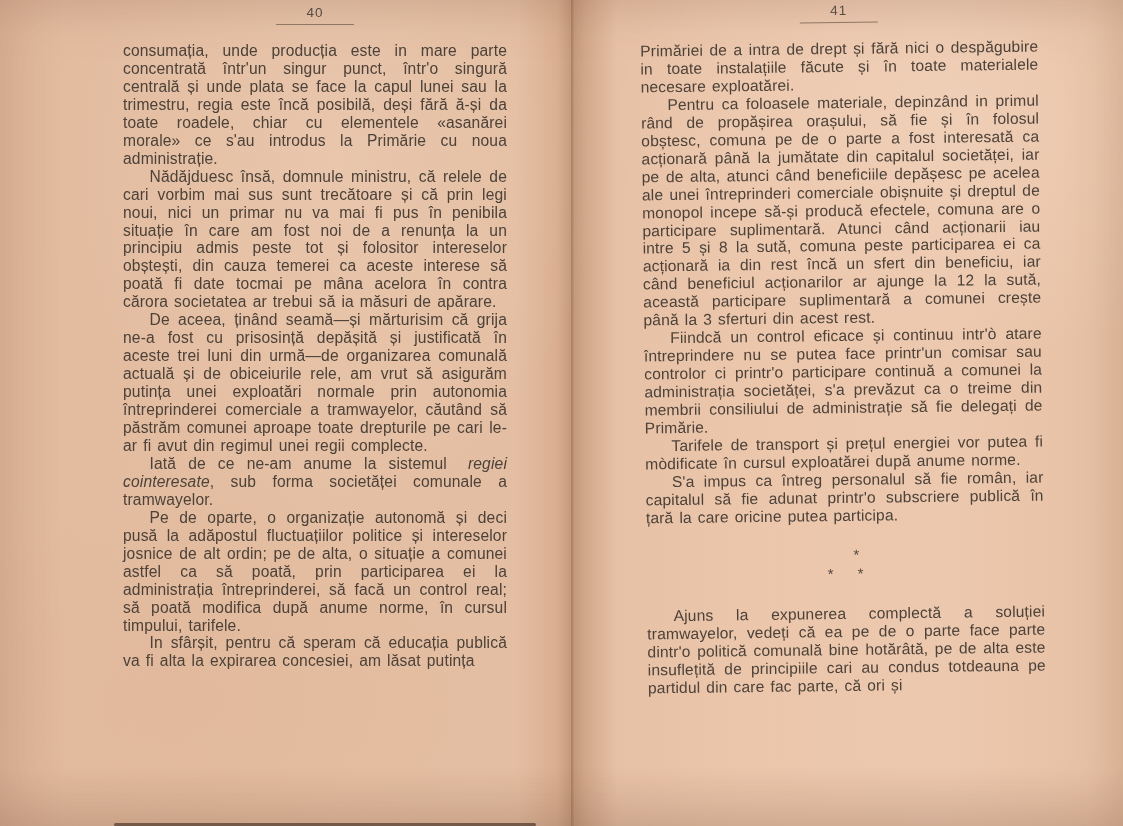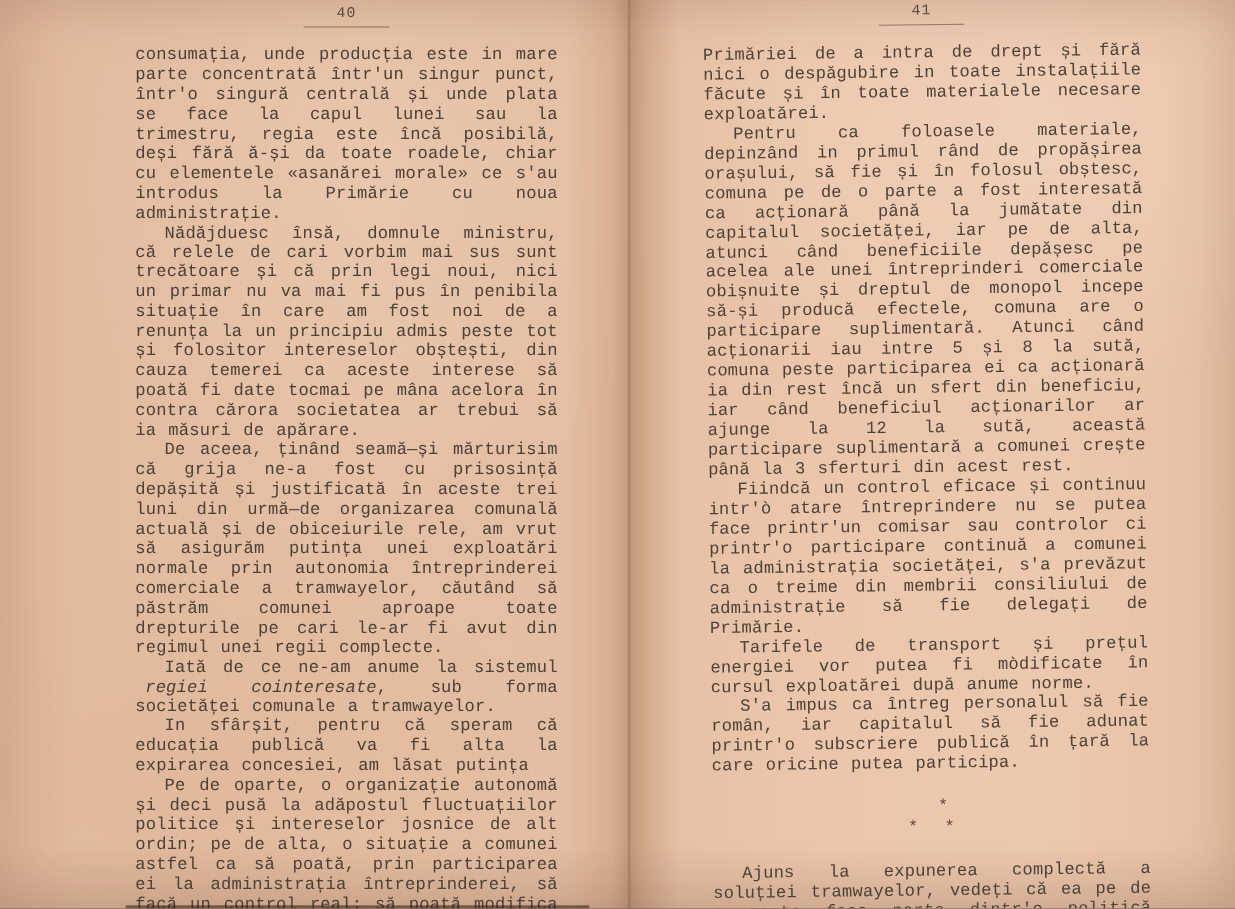--- a/index.html
+++ b/index.html
@@ -1,20 +1,20 @@
 <!DOCTYPE html>
 <html><head>
 <meta charset="utf-8">
 <style>
   html,body{margin:0;padding:0;background:#7a6a5c;}
   .scan{
     position:relative;
     width:1123px;height:826px;
     overflow:hidden;
-    font-family:Liberation Mono, monospace;
+    font-family:Liberation Sans, sans-serif;
     background:
       radial-gradient(ellipse 420px 300px at 18% 85%, rgba(200,140,100,0.10), transparent 70%),
       radial-gradient(ellipse 500px 340px at 85% 15%, rgba(255,236,220,0.20), transparent 70%),
       radial-gradient(ellipse 380px 500px at 30% 20%, rgba(255,240,226,0.14), transparent 70%),
       linear-gradient(180deg, rgba(140,95,70,0.07) 0%, rgba(140,95,70,0) 4%, rgba(140,95,70,0) 93%, rgba(120,80,58,0.14) 100%),
       linear-gradient(90deg,
         #ddb498 0%, #e3bca0 6%, #e5bfa3 30%, #e4bea2 46%,
         #d9ae90 49.6%, #c2987a 51.0%, #d3a98c 52.2%, #e7c1a6 55%,
         #ebc6ab 66%, #ecc8ae 84%, #e8c2a6 97%, #e2bb9e 100%);
     box-shadow:inset 0 0 60px rgba(110,70,50,0.18);
@@ -61,22 +61,22 @@
   <div class="page page-left">
     <div class="page-header">
       <div class="page-number">40</div>
       <div class="page-rule"></div>
     </div>
     <div class="text-block">
       <p class="para no-indent">consumația, unde producția este in mare parte concentrată într'un singur punct, într'o singură centrală și unde plata se face la capul lunei sau la trimestru, regia este încă posibilă, deși fără ă-și da toate roadele, chiar cu elementele «asanărei morale» ce s'au introdus la Primărie cu noua administrație.</p>
       <p class="para">Nădăjduesc însă, domnule ministru, că relele de cari vorbim mai sus sunt trecătoare și că prin legi noui, nici un primar nu va mai fi pus în penibila situație în care am fost noi de a renunța la un principiu admis peste tot și folositor intereselor obștești, din cauza temerei ca aceste interese să poată fi date tocmai pe mâna acelora în contra cărora societatea ar trebui să ia măsuri de apărare.</p>
       <p class="para">De aceea, ținând seamă—și mărturisim că grija ne-a fost cu prisosință depășită și justificată în aceste trei luni din urmă—de organizarea comunală actuală și de obiceiurile rele, am vrut să asigurăm putința unei exploatări normale prin autonomia întreprinderei comerciale a tramwayelor, căutând să păstrăm comunei aproape toate drepturile pe cari le-ar fi avut din regimul unei regii complecte.</p>
       <p class="para"><span>Iată de ce ne-am anume la sistemul </span><em>regiei cointeresate</em><span>, sub forma societăței comunale a tramwayelor.</span></p>
+      <p class="para">Pe de oparte, o organizație autonomă și deci pusă la adăpostul fluctuațiilor politice și intereselor josnice de alt ordin; pe de alta, o situație a comunei astfel ca să poată, prin participarea ei la administrația întreprinderei, să facă un control real; să poată modifica după anume norme, în cursul timpului, tarifele.</p>
       <p class="para">In sfârșit, pentru că speram că educația publică va fi alta la expirarea concesiei, am lăsat putința</p>
-      <p class="para">Pe de oparte, o organizație autonomă și deci pusă la adăpostul fluctuațiilor politice și intereselor josnice de alt ordin; pe de alta, o situație a comunei astfel ca să poată, prin participarea ei la administrația întreprinderei, să facă un control real; să poată modifica după anume norme, în cursul timpului, tarifele.</p>
     </div>
   </div>
 
   <div class="page page-right">
     <div class="page-header">
       <div class="page-number">41</div>
       <div class="page-rule"></div>
     </div>
     <div class="text-block">
       <p class="para no-indent">Primăriei de a intra de drept și fără nici o despăgubire in toate instalațiile făcute și în toate materialele necesare exploatărei.</p>

